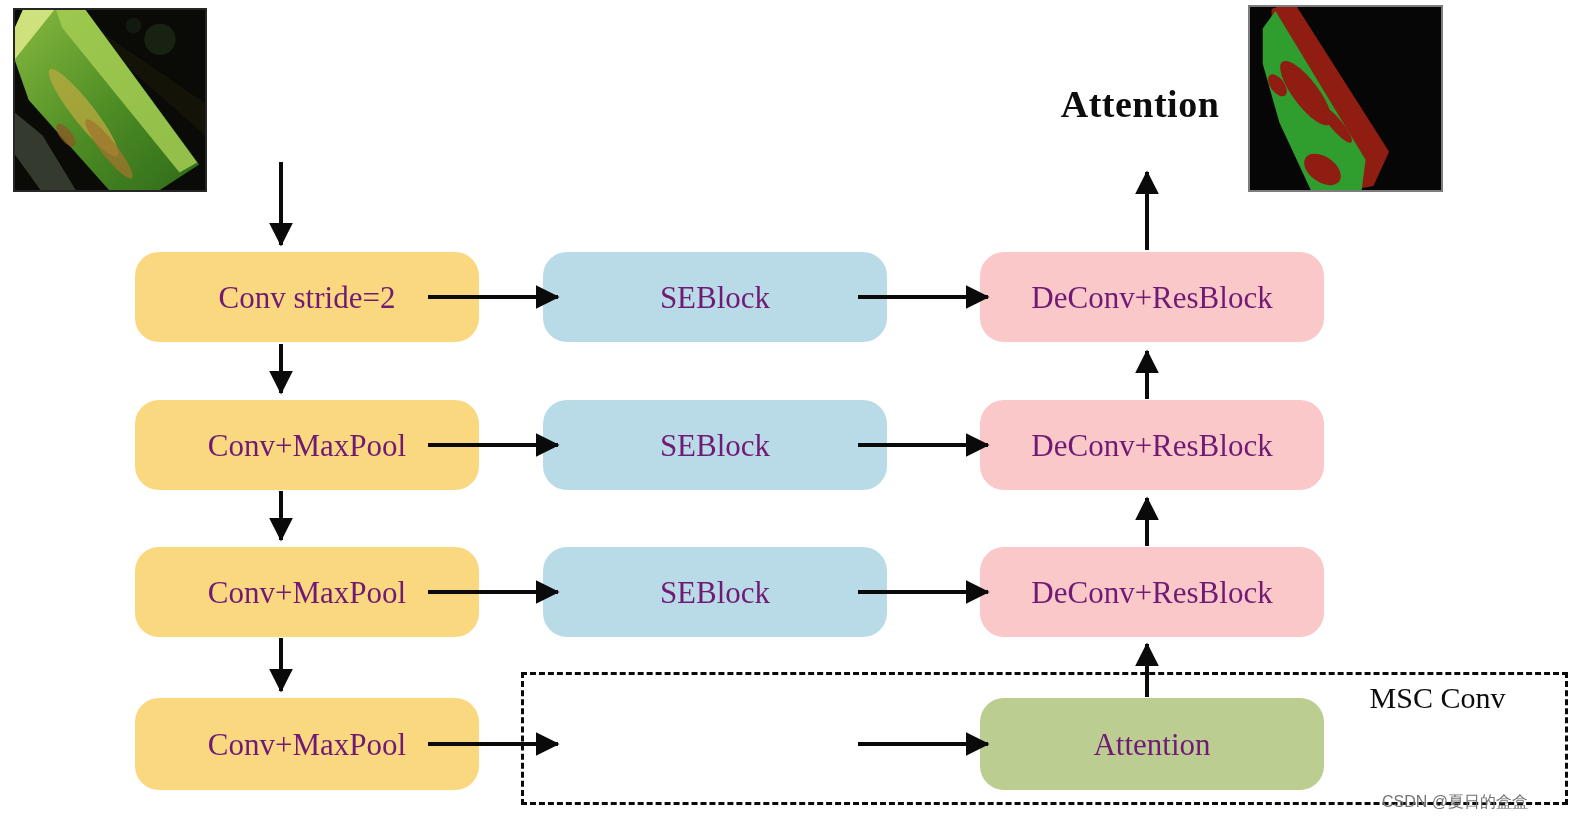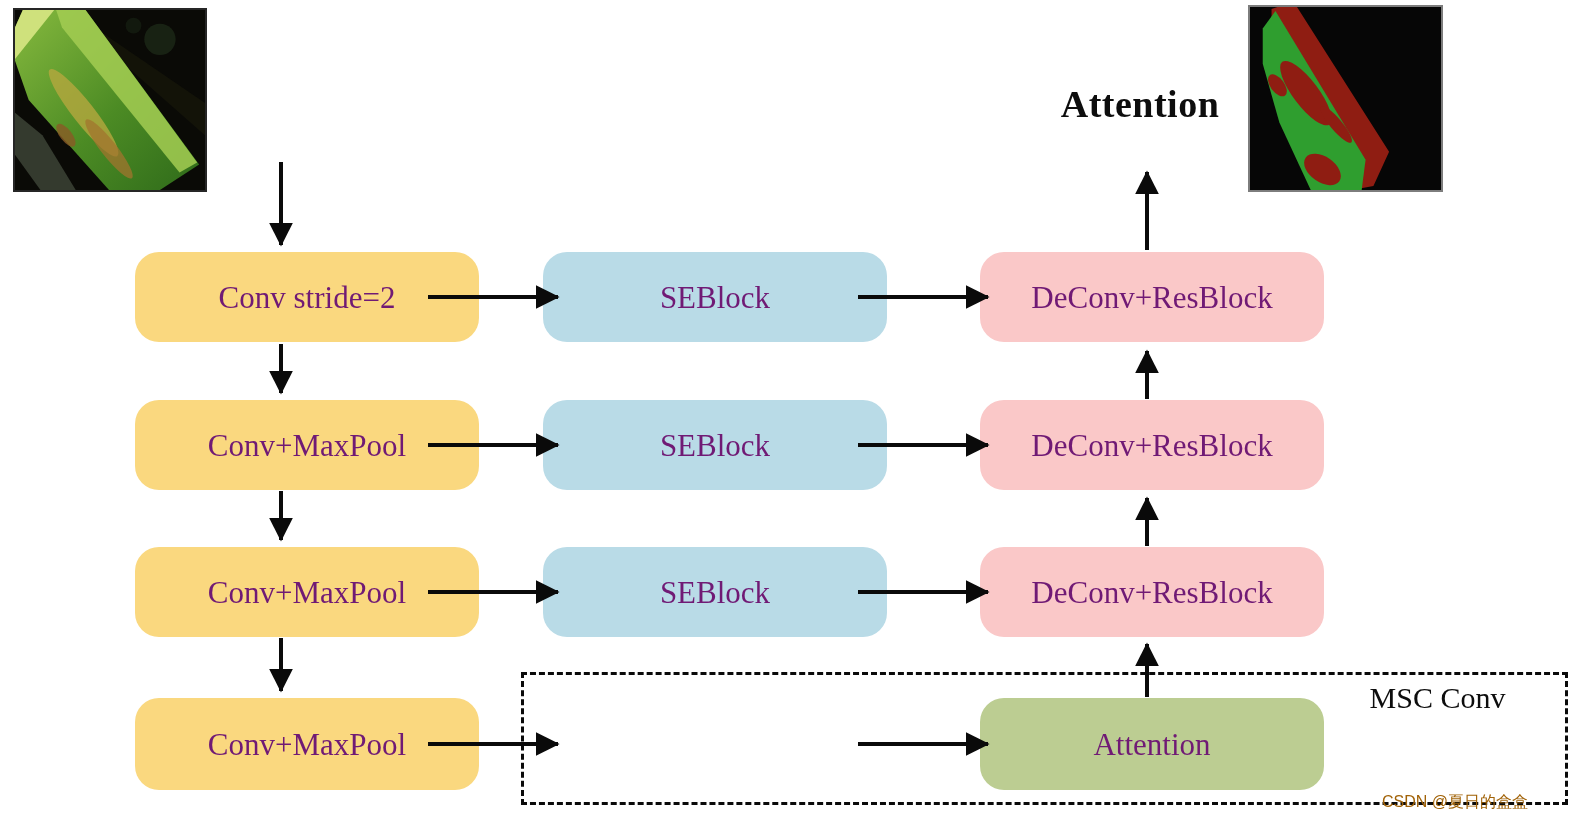--- a/index.html
+++ b/index.html
@@ -41,21 +41,21 @@
   .pic svg{display:block;width:100%;height:100%;}
   .input-pic{left:13px;top:8px;width:194px;height:184px;border:2px solid #262626;}
   .output-pic{left:1248px;top:5px;width:195px;height:187px;border:2px solid #7d7d7d;}
   
   .arrows{position:absolute;left:0;top:0;width:1579px;height:828px;pointer-events:none;}
   .arrows line{stroke:#0a0a0a;stroke-width:4;}
   
   .watermark{
     position:absolute;left:1382px;top:792px;z-index:5;
     font-family:"Liberation Sans","DejaVu Sans",sans-serif;
-    font-size:16px;color:#a16207;white-space:nowrap;
+    font-size:16px;color:#737373;white-space:nowrap;
   }
 </style>
 </head>
 <body>
 
 <div class="canvas">
 
   <div class="pic input-pic">
     <svg viewBox="0 0 194 184" preserveAspectRatio="none">
       <defs>

